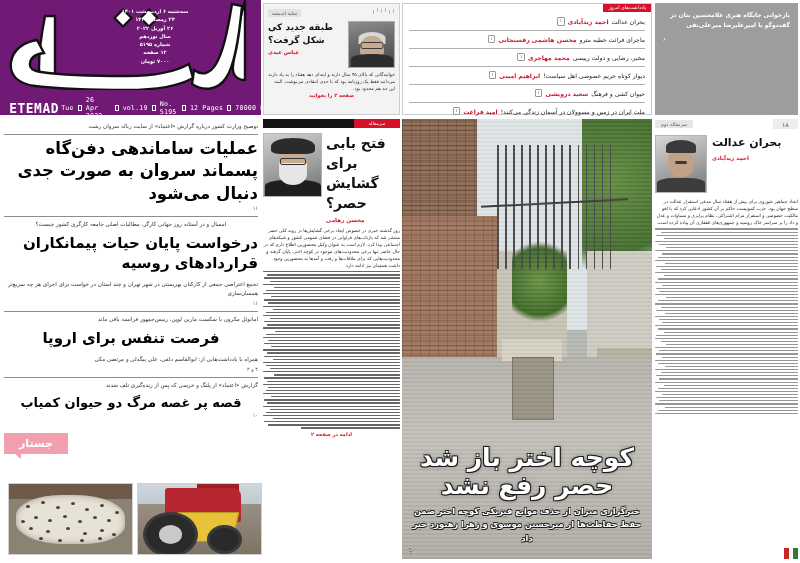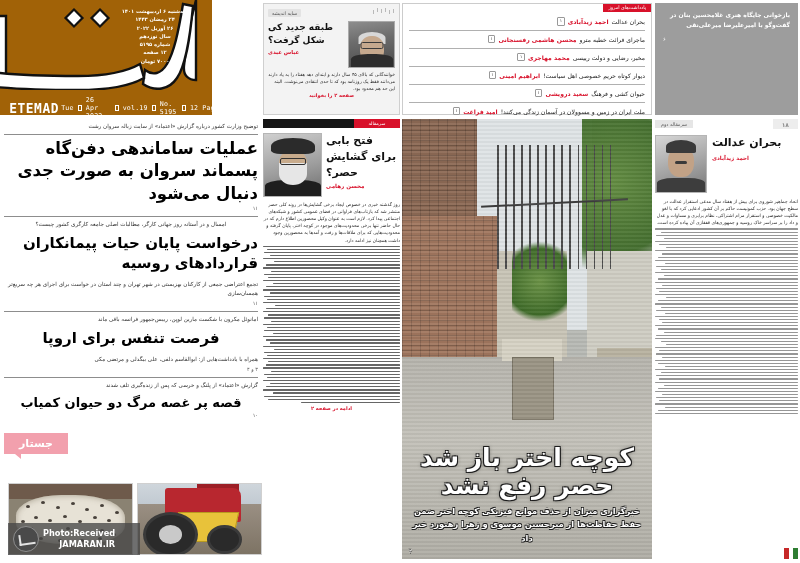--- a/index.html
+++ b/index.html
@@ -20,22 +20,22 @@
   .tiny{font-size:4.6px;line-height:1.55;color:#2a2a2a;}
   .fake-lines span{
     display:block;background:#3b3b3b;height:1.2px;margin:1.95px 0;opacity:.78;
     border-radius:.5px;
   }
   .fake-lines.light span{background:#555;opacity:.62;}
   .pgnum{font-size:5px;color:#555;}
 
   
   .masthead{
-    position:absolute;left:0;top:0;width:212px;height:117px;
-    background:#a16207;overflow:hidden;
+    position:absolute;left:0;top:0;width:261px;height:117px;
+    background:#701a75;overflow:hidden;
   }
   .mast-logo{
     position:absolute;right:4px;top:-6px;width:258px;height:96px;
   }
   .mast-dates{
     position:absolute;left:118px;top:7px;width:74px;
     text-align:center;color:#ffffff;font-size:5.1px;line-height:1.62;
     direction:rtl;font-weight:bold;
   }
   .mast-dates div{white-space:nowrap;}
@@ -254,21 +254,21 @@
   }
   .edit-photo .gl{
     position:absolute;left:50%;top:38%;transform:translateX(-50%);
     width:24px;height:5px;border:1px solid #333;border-radius:2px;
   }
   .edit-photo .robe{
     position:absolute;left:50%;bottom:0;transform:translateX(-50%);
     width:56px;height:16px;background:#1e1e1e;border-radius:36% 36% 0 0;
   }
   .edit-title{
-    flex:1;font-size:11px;font-weight:bold;line-height:1.44;color:#111;
+    flex:1;font-size:14px;font-weight:bold;line-height:1.44;color:#111;
     text-align:left;
   }
   .edit-author{
     font-size:5.6px;color:#d8112a;font-weight:bold;text-align:left;margin-top:3px;
   }
   .edit-body{margin-top:4px;}
   .edit-cont{
     font-size:5px;color:#d8112a;font-weight:bold;text-align:center;margin-top:2px;
   }
 
@@ -598,27 +598,20 @@
             <i style="left:46%;top:62%"></i>
           <i style="left:60%;top:68%"></i>
             <i style="left:74%;top:64%"></i>
             <i style="left:86%;top:38%"></i>
           <i style="left:24%;top:76%"></i>
             <i style="left:40%;top:78%"></i>
             <i style="left:58%;top:78%"></i>
           <i style="left:72%;top:76%"></i>
             <i style="left:84%;top:70%"></i>
             <i style="left:10%;top:52%"></i>
-        </span>
-      </div>
-      <div class="watermark">
-        <span class="wm-logo"></span>
-        <span class="wm-text">
-          <span style="display:block">Photo:Received</span>
-          <span style="display:block">JAMARAN.IR</span>
         </span>
       </div>
     </div>
   </div>
 
   <div class="col-edit">
     <div class="edit-tabbar">
       <span class="black"></span>
       <span class="redtab">سرمقاله</span>
     </div>

